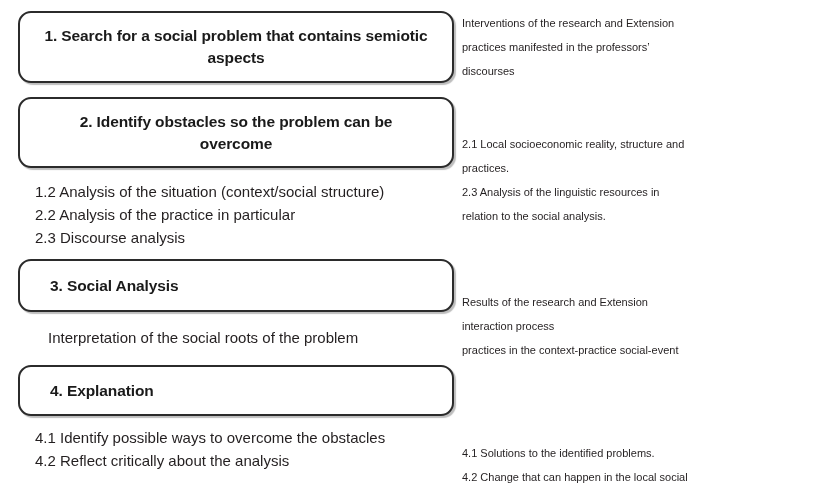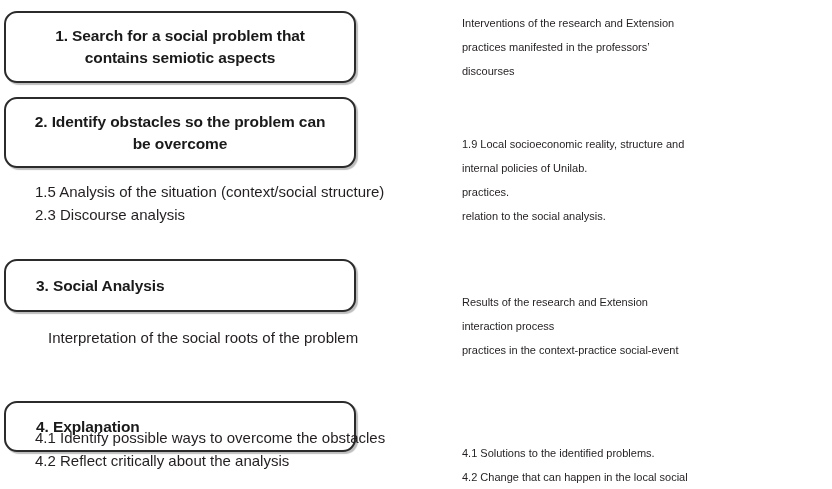--- a/index.html
+++ b/index.html
@@ -25,22 +25,22 @@
   .left-col {
     position: absolute;
     left: 0;
     top: 0;
     width: 456px;
     height: 489px;
   }
 
   .stage-box {
     position: absolute;
-    left: 4px;
-    width: 352px;
+    left: 18px;
+    width: 436px;
     box-sizing: border-box;
     border: 2px solid #2b2b2b;
     border-radius: 13px;
     background: #ffffff;
     box-shadow: 2px 2px 1px rgba(90, 90, 90, 0.40);
     display: flex;
     align-items: center;
     justify-content: center;
   }
 
@@ -58,21 +58,21 @@
     justify-content: flex-start;
   }
   .stage-box.align-left .stage-title {
     text-align: right;
     padding-left: 30px;
   }
 
   #box-1 { top: 11px;  height: 72px; }
   #box-2 { top: 97px;  height: 71px; }
   #box-3 { top: 259px; height: 53px; }
-  #box-4 { top: 365px; height: 51px; margin-top: 36px; }
+  #box-4 { top: 365px; height: 51px; }
 
   .left-notes {
     position: absolute;
     left: 35px;
     width: 415px;
     font-size: 15px;
     line-height: 23px;
     color: #231f20;
   }
   .left-notes div { white-space: nowrap; }
@@ -117,21 +117,22 @@
 
     <div class="stage-box" id="box-1">
       <span class="stage-title">1. Search for a social problem that contains semiotic aspects</span>
     </div>
 
     <div class="stage-box" id="box-2">
       <span class="stage-title">2. Identify obstacles so the problem can be overcome</span>
     </div>
 
     <div class="left-notes" id="notes-2">
-      <div>1.5 Analysis of the situation (context/social structure)</div>
+      <div>1.2 Analysis of the situation (context/social structure)</div>
+      <div>2.2 Analysis of the practice in particular</div>
       <div>2.3 Discourse analysis</div>
     </div>
 
     <div class="stage-box align-left" id="box-3">
       <span class="stage-title">3. Social Analysis</span>
     </div>
 
     <div class="left-notes" id="notes-3">
       <div>Interpretation of the social roots of the problem</div>
     </div>
@@ -149,23 +150,23 @@
 
   <div class="right-col">
 
     <div class="right-block" id="right-1">
       <p>Interventions of the research and Extension</p>
       <p>practices manifested in the professors’</p>
       <p>discourses</p>
     </div>
 
     <div class="right-block" id="right-2">
-      <p>1.9 Local socioeconomic reality, structure and</p>
-      <p>internal policies of Unilab.</p>
+      <p>2.1 Local socioeconomic reality, structure and</p>
       <p>practices.</p>
+      <p>2.3 Analysis of the linguistic resources in</p>
       <p>relation to the social analysis.</p>
     </div>
 
     <div class="right-block" id="right-3">
       <p>Results of the research and Extension</p>
       <p>interaction process</p>
       <p>practices in the context-practice social-event</p>
     </div>
 
     <div class="right-block" id="right-4">

